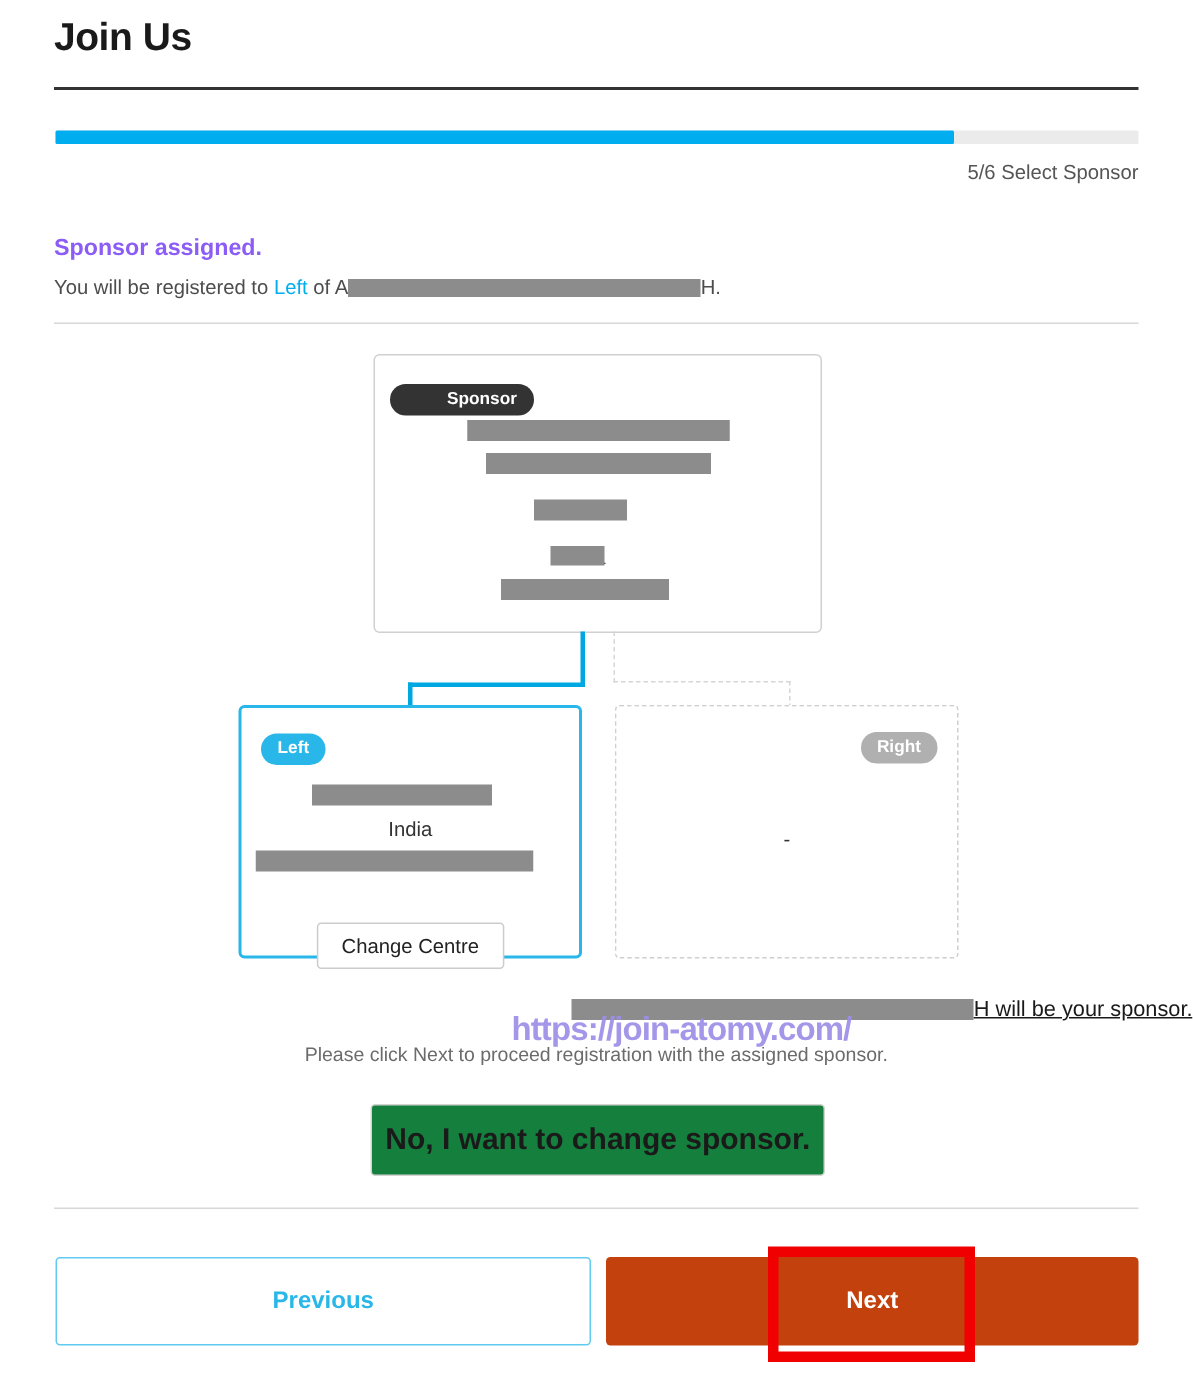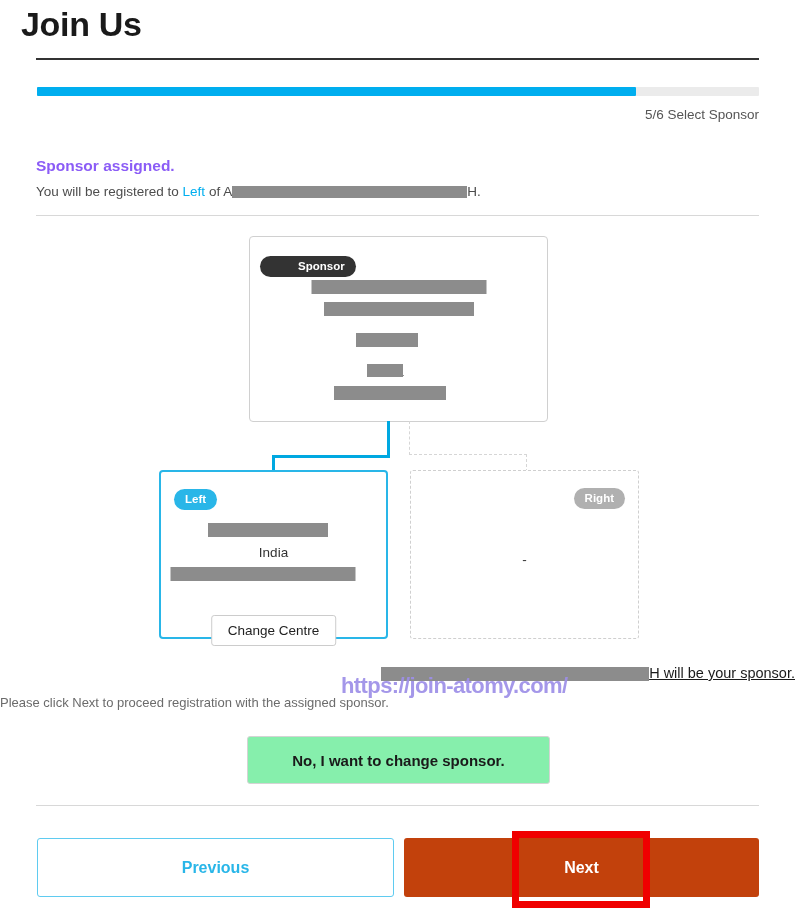--- a/index.html
+++ b/index.html
@@ -20,23 +20,23 @@
   .page {
     position: absolute;
     left: 0; top: 0;
     width: 795px;
     height: 916px;
   }
 
   
   .page-title {
     position: absolute;
-    left: 21px;
+    left: 36px;
     top: 2px;
-    font-size: 34px;
+    font-size: 26px;
     font-weight: bold;
     letter-spacing: -0.3px;
     color: #1a1a1a;
     line-height: 44px;
   }
   .title-rule {
     position: absolute;
     left: 36px;
     top: 58px;
     width: 723px;
@@ -275,36 +275,36 @@
     color: #1a1a1a;
     white-space: nowrap;
     text-decoration: underline;
   }
   .rd-confirm { width: 268px; height: 14px; }
 
   .sponsor-hint {
     position: absolute;
     left: 0; right: 0;
     top: 695px;
-    text-align: left;
+    text-align: center;
     font-size: 13px;
     color: #6b6b6b;
   }
 
   .change-sponsor-btn {
     position: absolute;
     left: 247px;
     top: 736px;
     width: 303px;
     height: 48px;
-    background: #86efac;
+    background: #15803d;
     border: 1px solid #d4d4d4;
     border-radius: 3px;
     font-family: "Liberation Sans", sans-serif;
-    font-size: 15px;
+    font-size: 20px;
     font-weight: bold;
     color: #1a1a1a;
     cursor: pointer;
   }
 
   
   .watermark {
     position: absolute;
     left: 341px;
     top: 673px;

